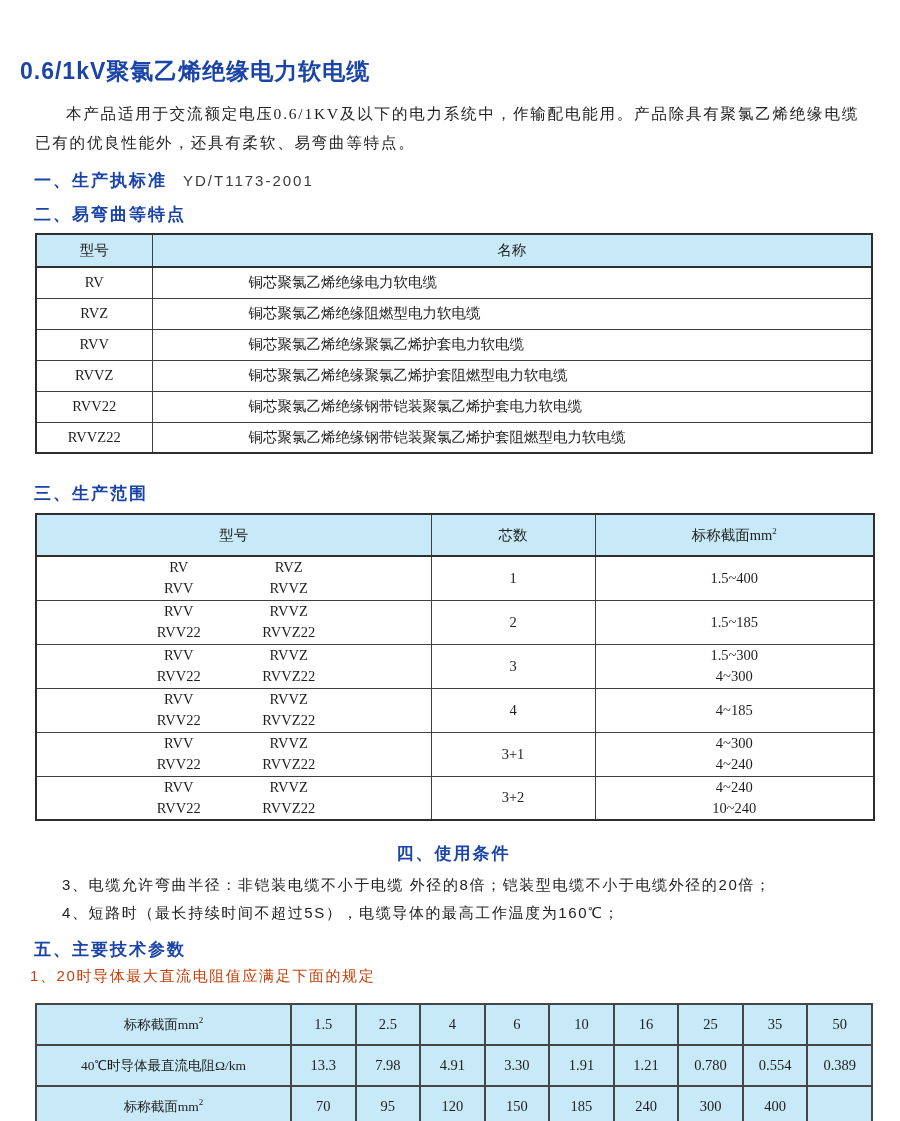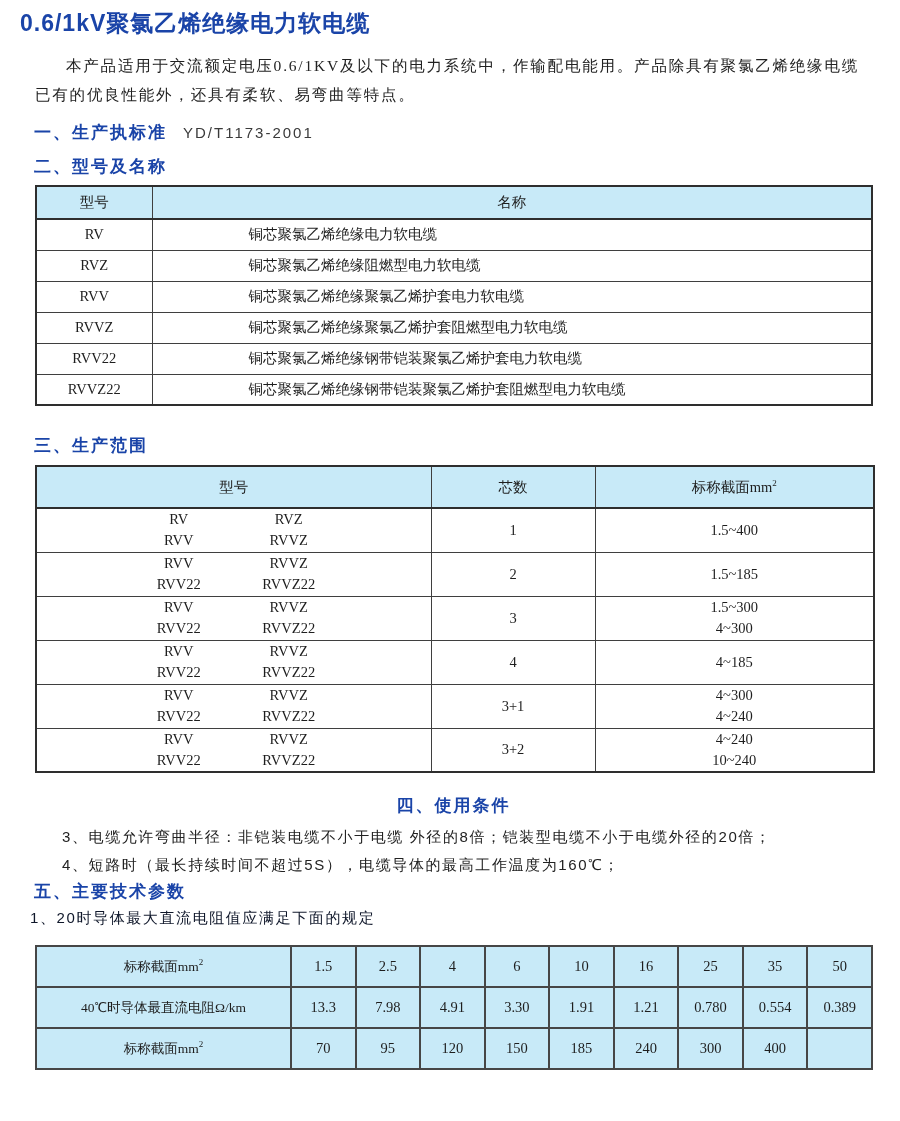--- a/index.html
+++ b/index.html
@@ -13,20 +13,21 @@
   }
   .page { padding: 8px 27px 0 20px; }
 
   
   .page-title {
     font-size: 23px;
     font-weight: bold;
     color: var(--accent, #1a44a8);
     letter-spacing: 1px;
     margin-bottom: 12px;
+    margin-top: 48px;
   }
 
   
   .intro {
     margin-left: 15px;
     width: 836px;
     font-size: 15.5px;
     line-height: 29px;
     letter-spacing: 1.8px;
     text-indent: 2em;
@@ -47,21 +48,21 @@
   .sec-value {
     font-size: 15px;
     color: #3a3a3a;
     letter-spacing: 2px;
     margin-left: 16px;
   }
   .mt-s1 { margin-top: 2px; }
   .mt-s2 { margin-top: 10px; }
   .mt-s3 { margin-top: 28px; }
   .mt-s4 { margin-top: 21px; justify-content: center; }
-  .mt-s5 { margin-top: 2px; }
+  .mt-s5 { margin-top: 12px; }
 
   
   table {
     border-collapse: collapse;
     margin-left: 15px;
     table-layout: fixed;
     font-family: "Liberation Serif", serif;
   }
   td, th { vertical-align: middle; text-align: center; }
 
@@ -105,21 +106,21 @@
     line-height: 27.5px;
     letter-spacing: 1.6px;
     color: #222;
   }
 
   
   .note {
     margin: 5px 0 0 10px;
     font-size: 15px;
     letter-spacing: 1.6px;
-    color: #0f172a;
+    color: #c2410c;
   }
 
   
   .t3 { width: 838px; margin-top: 17px; border: 2px solid #3a3a3a; }
   .t3 td {
     border: 2px solid #464646;
     background: var(--head-bg, #c8eaf8);
     height: 41px;
     font-size: 14.5px;
   }
@@ -133,21 +134,21 @@
   <div class="page-title">0.6/1kV聚氯乙烯绝缘电力软电缆</div>
 
   <p class="intro">本产品适用于交流额定电压0.6/1KV及以下的电力系统中，作输配电能用。产品除具有聚氯乙烯绝缘电缆已有的优良性能外，还具有柔软、易弯曲等特点。</p>
 
   <div class="sec-row mt-s1">
     <span class="sec-title">一、生产执标准</span>
     <span class="sec-value">YD/T1173-2001</span>
   </div>
 
   <div class="sec-row mt-s2">
-    <span class="sec-title">二、型号及名称</span>
+    <span class="sec-title">二、易弯曲等特点</span>
   </div>
 
   <table class="t1">
     <tbody>
         <tr>
       <th class="c-model">型号</th>
       <th>名称</th>
     </tr>
     <tr>
       <td>RV</td>

